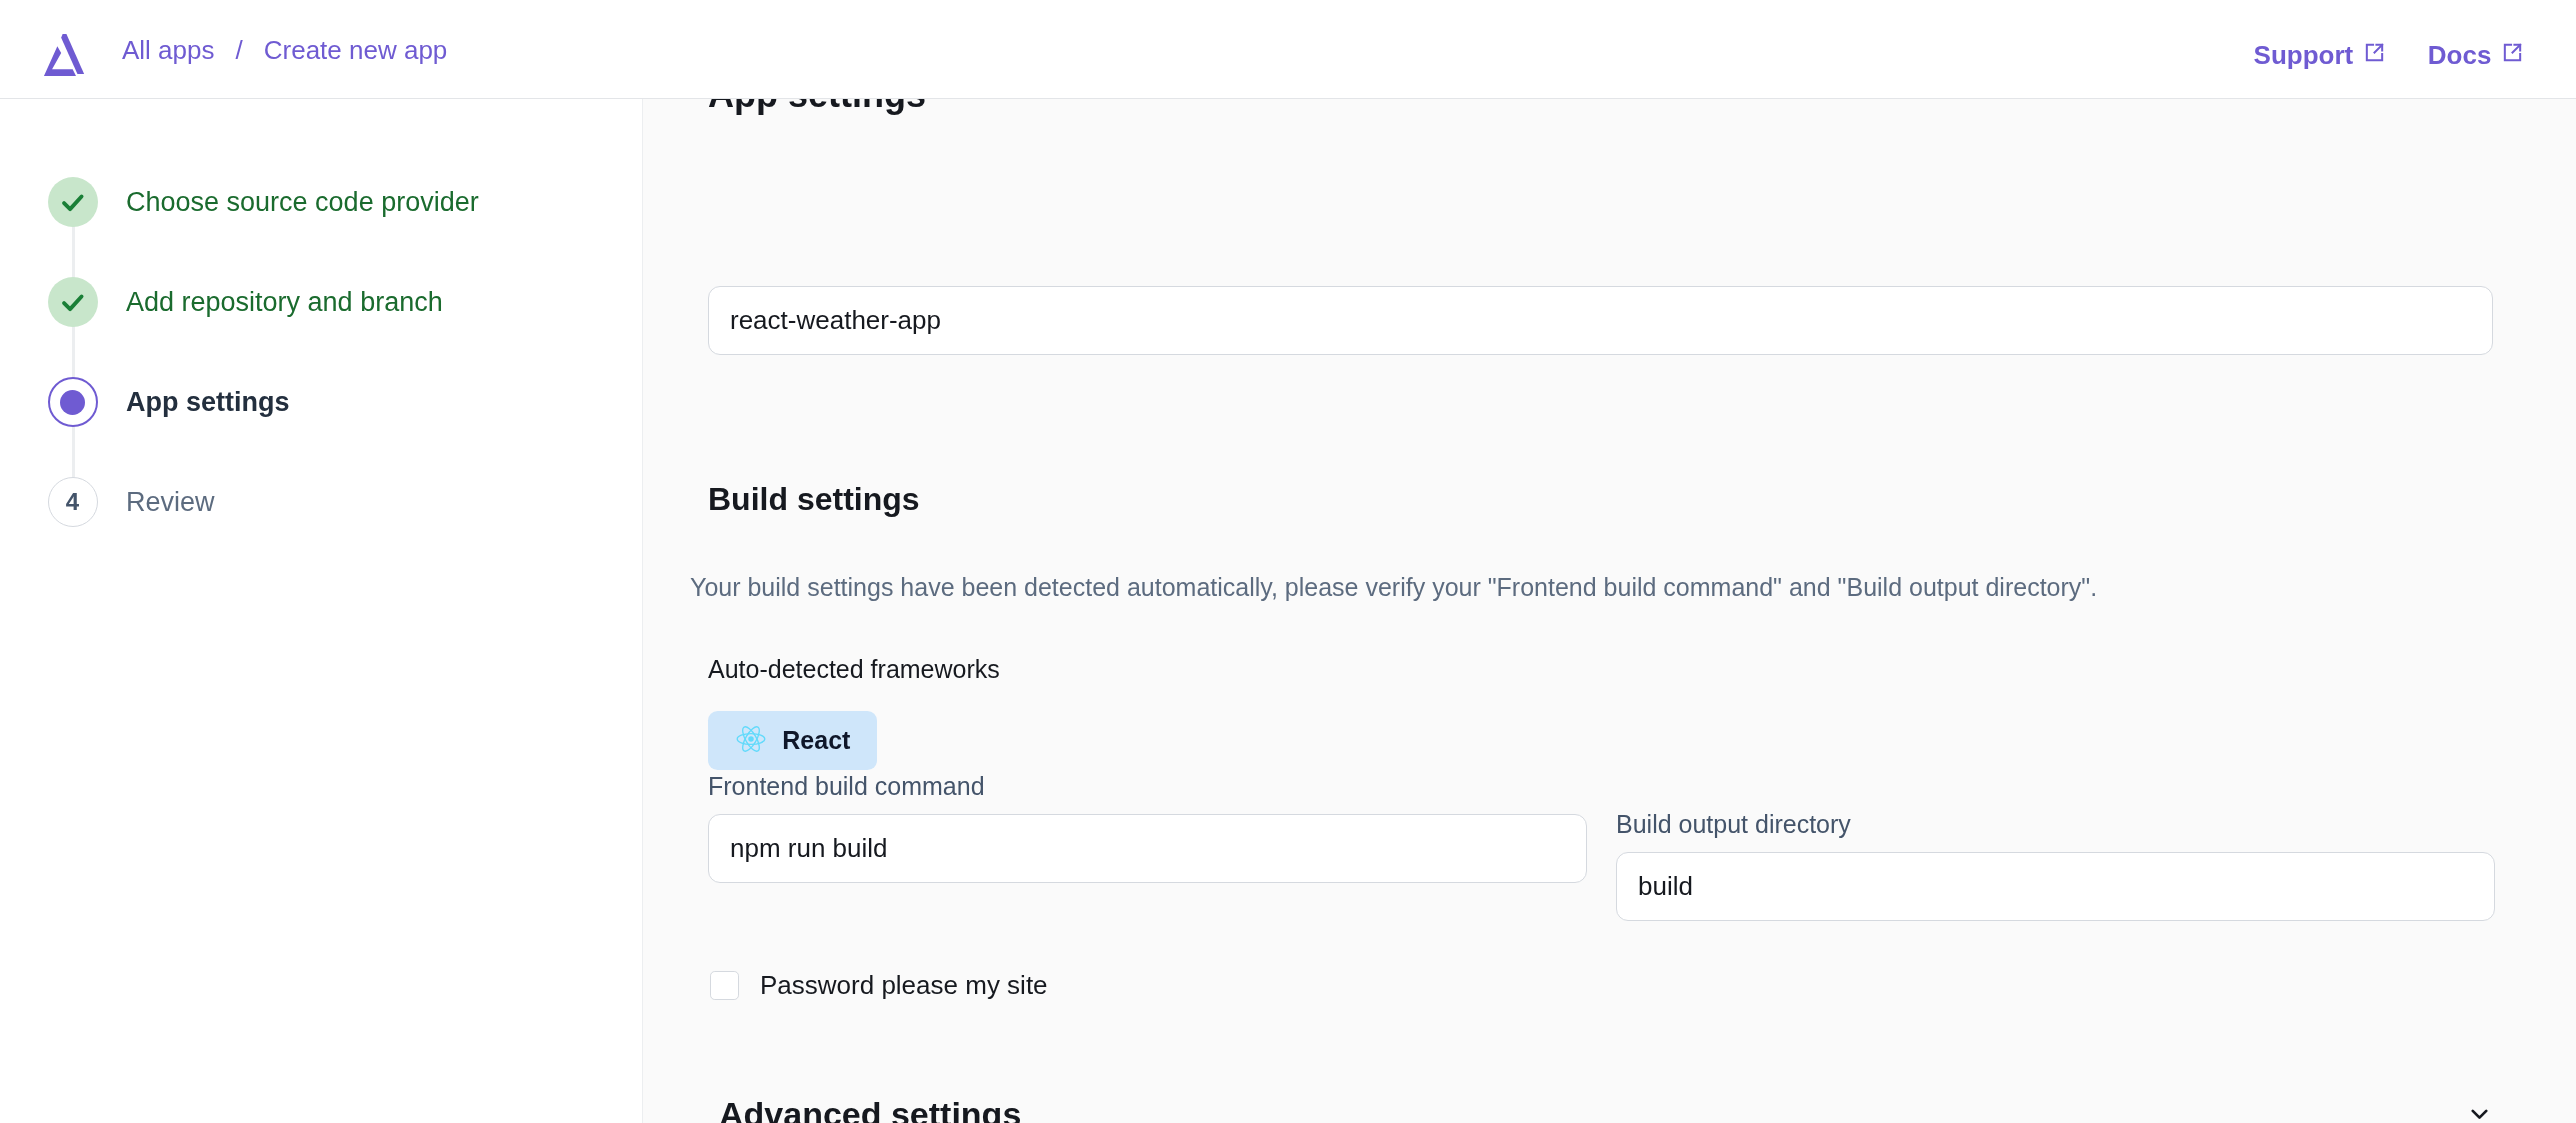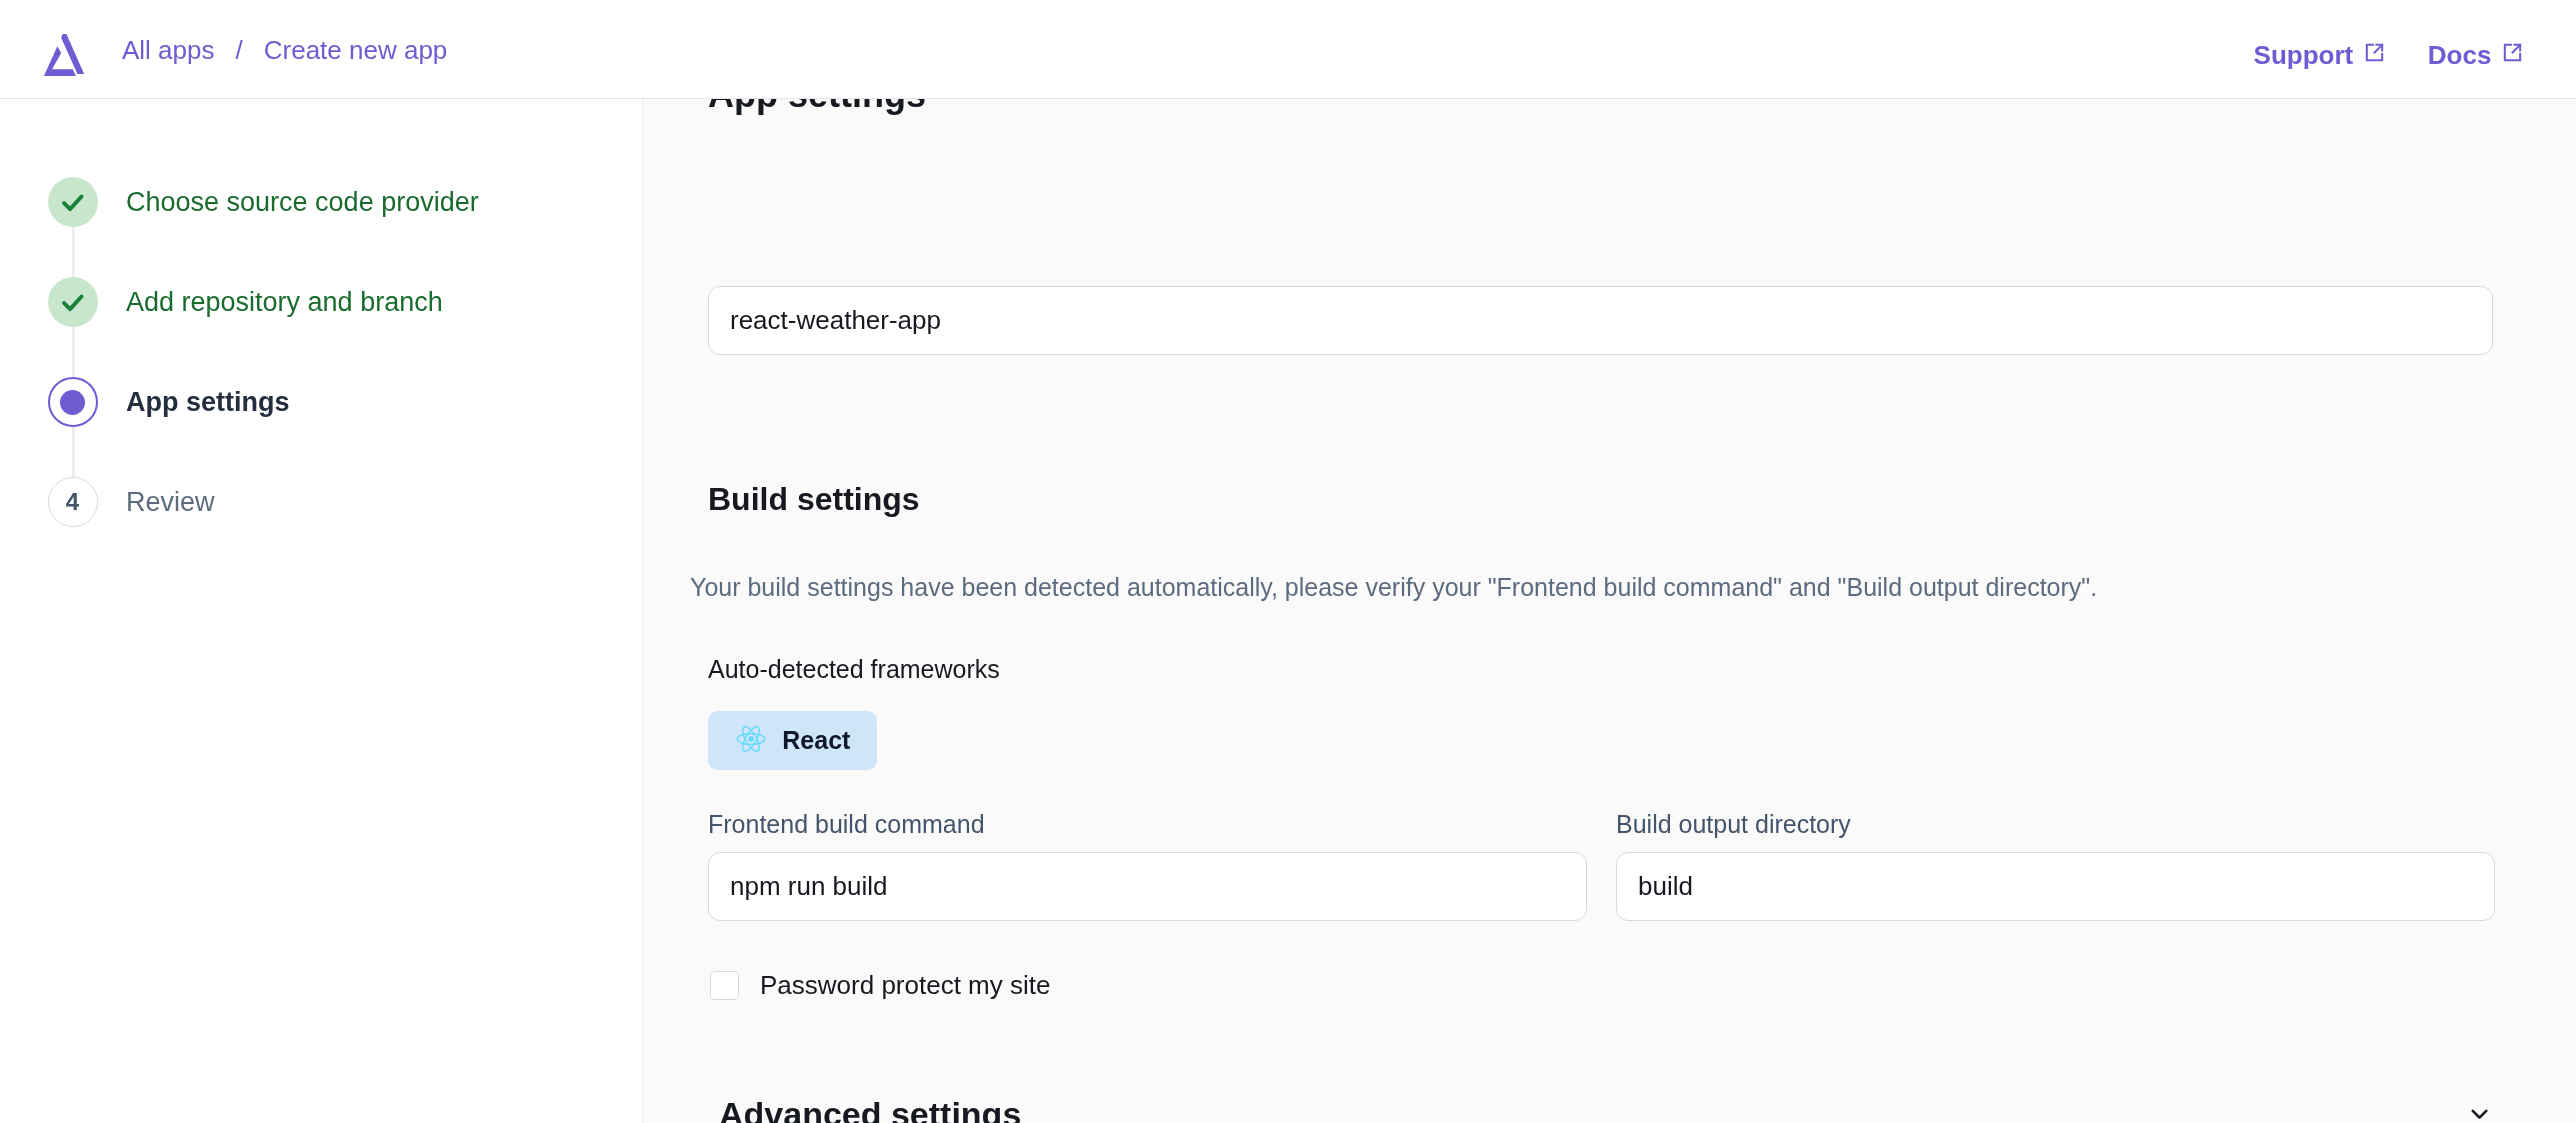--- a/index.html
+++ b/index.html
@@ -236,21 +236,21 @@
     cursor: pointer;
   }
   .framework-chip .chip-text {
     font-size: 25px;
     font-weight: bold;
     color: #0f172a;
     white-space: nowrap;
   }
 
   
-  .build-cmd-block  { position: absolute; left: 65px;  top: 711px; width: 879px; }
+  .build-cmd-block  { position: absolute; left: 65px;  top: 673px; width: 879px; }
   .build-out-block  { position: absolute; left: 973px; top: 711px; width: 879px; }
   .build-cmd-block .field-label,
   .build-out-block .field-label { display: block; margin-bottom: 13.4px; }
 
   
   .checkbox-row {
     position: absolute; left: 67px; top: 871px;
     display: flex; align-items: center; gap: 21px;
     cursor: pointer;
   }
@@ -412,21 +412,21 @@
     <input class="text-input" type="text" value="npm run build" style="">
   </div>
 
   <div class="build-out-block">
     <label class="field-label">Build output directory</label>
     <input class="text-input" type="text" value="build" style="">
   </div>
 
   <label class="checkbox-row">
     <span class="checkbox-box"></span>
-    <span class="checkbox-label">Password protect my site</span>
+    <span class="checkbox-label">Password please my site</span>
   </label>
 
   <div class="advanced-row">
     <span class="advanced-title">Advanced settings</span>
     <span class="advanced-chevron">
       <svg width="25" height="25" viewBox="0 0 24 24" fill="none" stroke="#16191f" stroke-width="2.6" stroke-linecap="round" stroke-linejoin="round">
         <path d="M5.5 9 L12 15.5 L18.5 9"></path>
       </svg>
     </span>
   </div>

